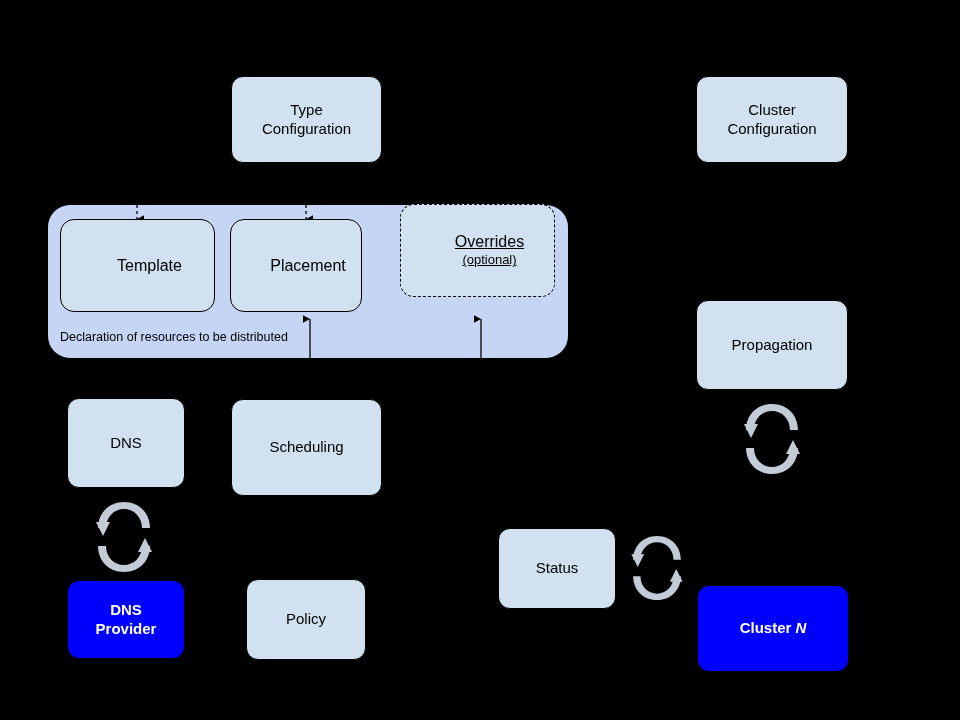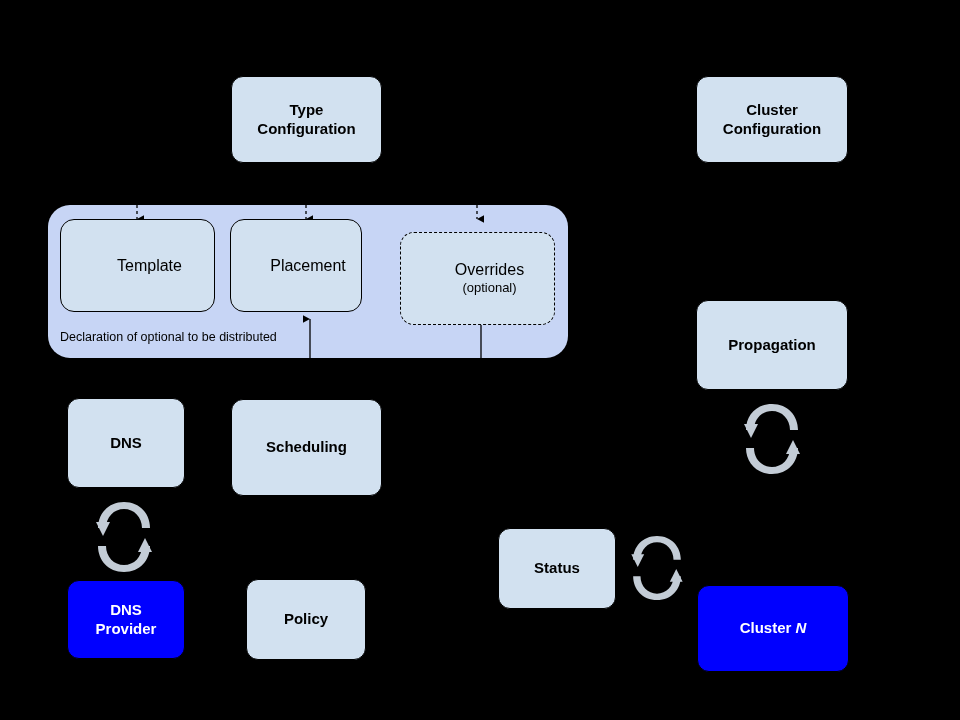--- a/index.html
+++ b/index.html
@@ -33,21 +33,20 @@
   }
 
   .node.light {
     background: #d2e1f0;
     border: 1px solid #000000;
     color: #000000;
     font-size: 15px;
   }
   .node.shadow {
     box-shadow: 3px 3px 0 rgba(0,0,0,0.45);
-    font-weight: bold;
   }
   .node.blue {
     background: #0000ff;
     border: 1px solid #000000;
     color: #ffffff;
     font-size: 15px;
     font-weight: bold;
   }
 
   
@@ -145,28 +144,28 @@
   </div>
 
   <div class="node inner" style="left:60px; top:219px; width:155px; height:93px;">
     <span class="label">Template</span>
   </div>
 
   <div class="node inner" style="left:230px; top:219px; width:132px; height:93px;">
     <span class="label">Placement</span>
   </div>
 
-  <div class="node inner dashdot" style="left:400px; top:232px; width:155px; height:93px;">
+  <div class="node inner dashdot" style="left:400px; top:204px; width:155px; height:93px;text-decoration:underline;">
     <span style="display:block;">
       <span class="label">Overrides</span>
       <span class="sub">(optional)</span>
     </span>
   </div>
 
-  <div id="declaration-caption">Declaration of optional to be distributed</div>
+  <div id="declaration-caption">Declaration of resources to be distributed</div>
 
   <div class="node light shadow" style="left:67px; top:398px; width:118px; height:90px;">
     <span class="label">DNS</span>
   </div>
 
   <div class="node light shadow" style="left:231px; top:399px; width:151px; height:97px;">
     <span class="label">Scheduling</span>
   </div>
 
   <svg class="sync-icon" style="left:88px; top:496px;" width="72" height="82" viewBox="0 0 72 82">

